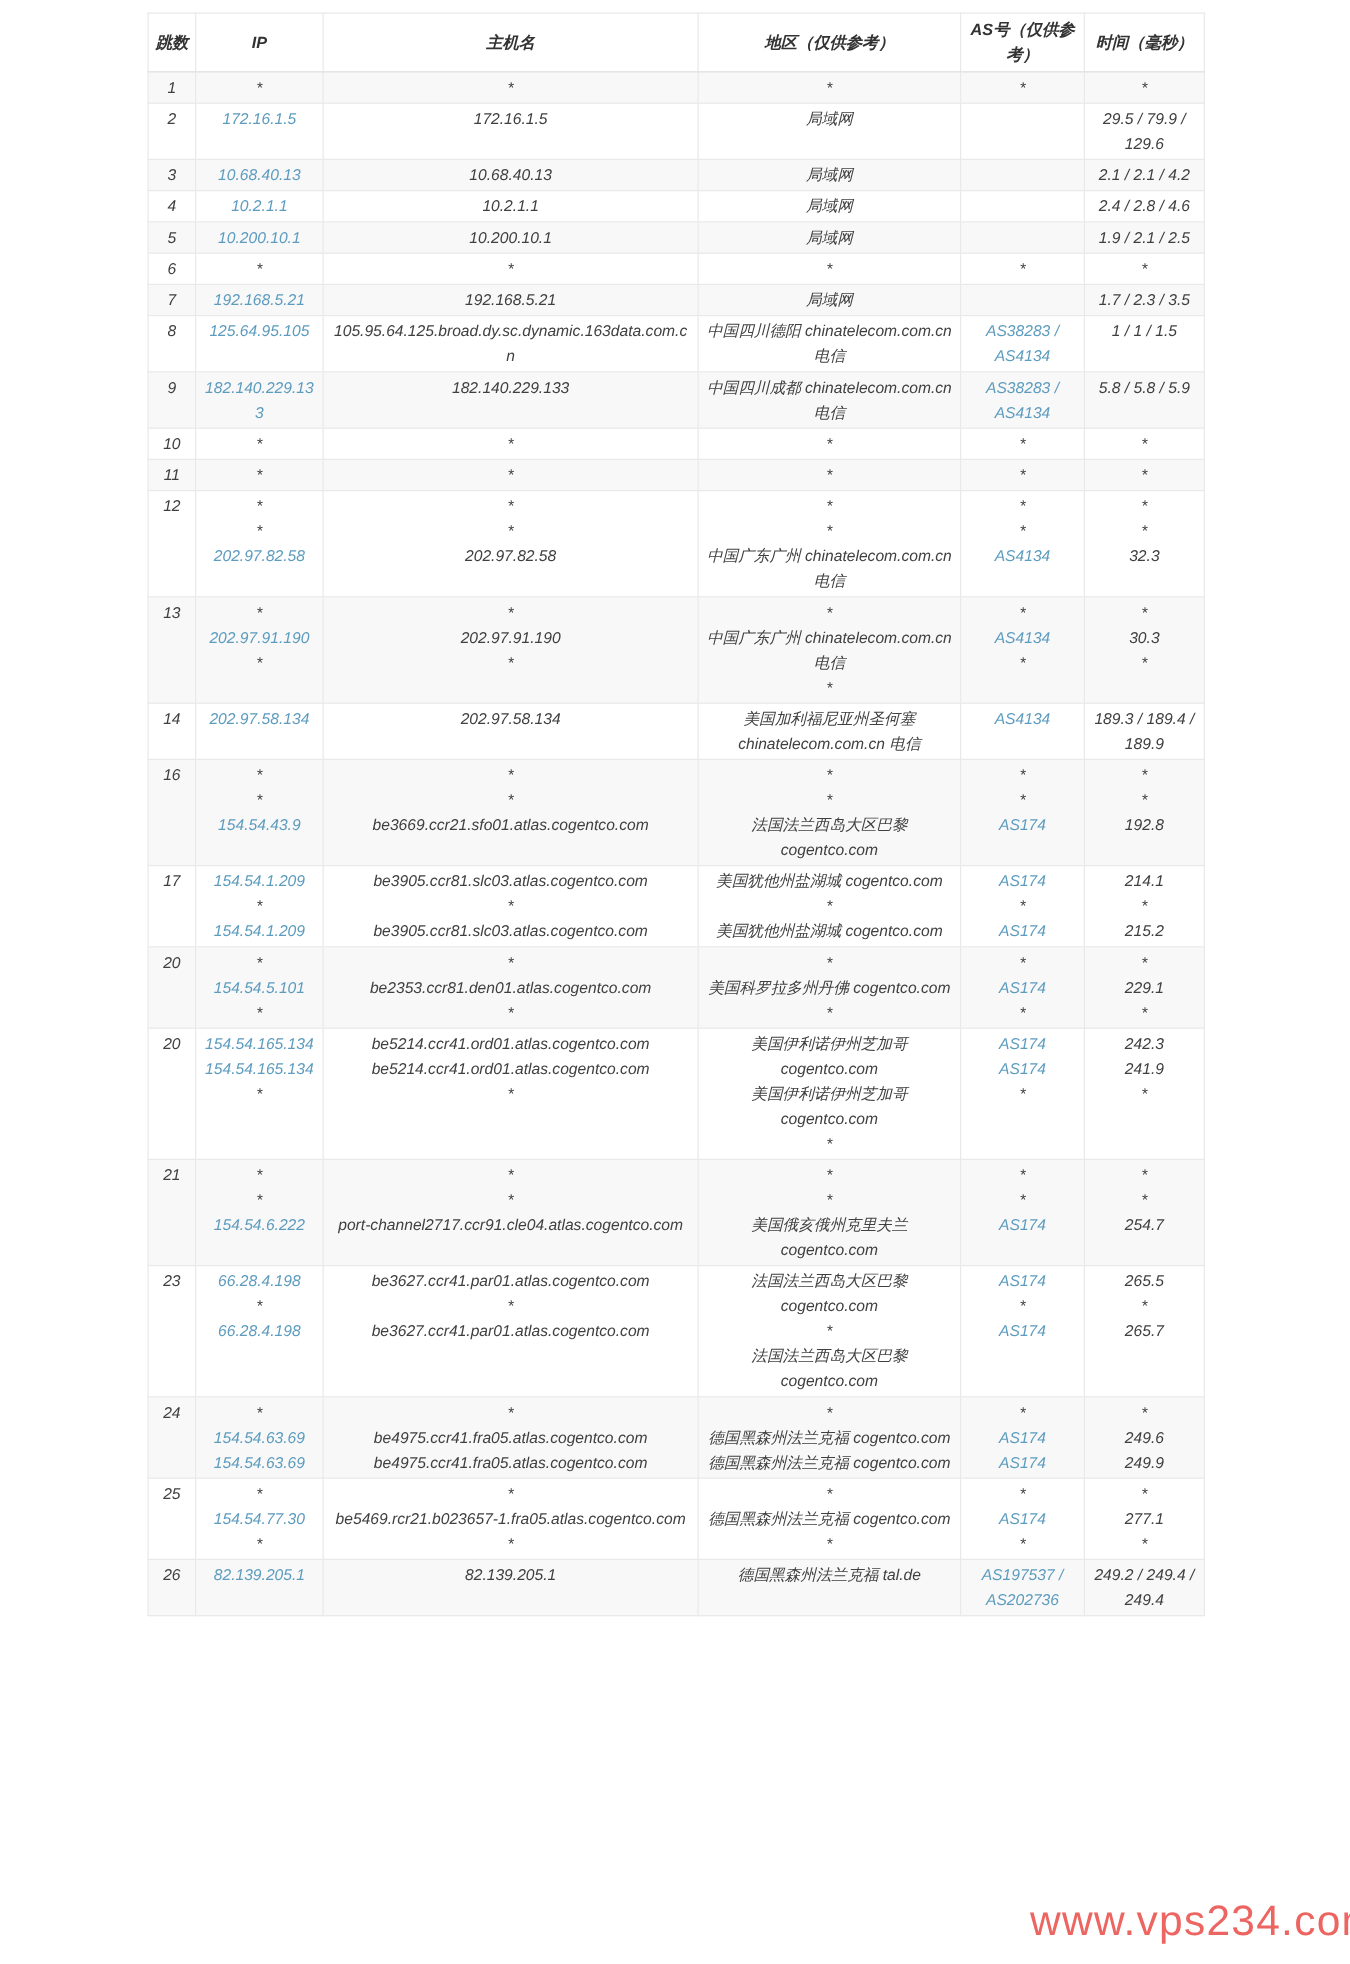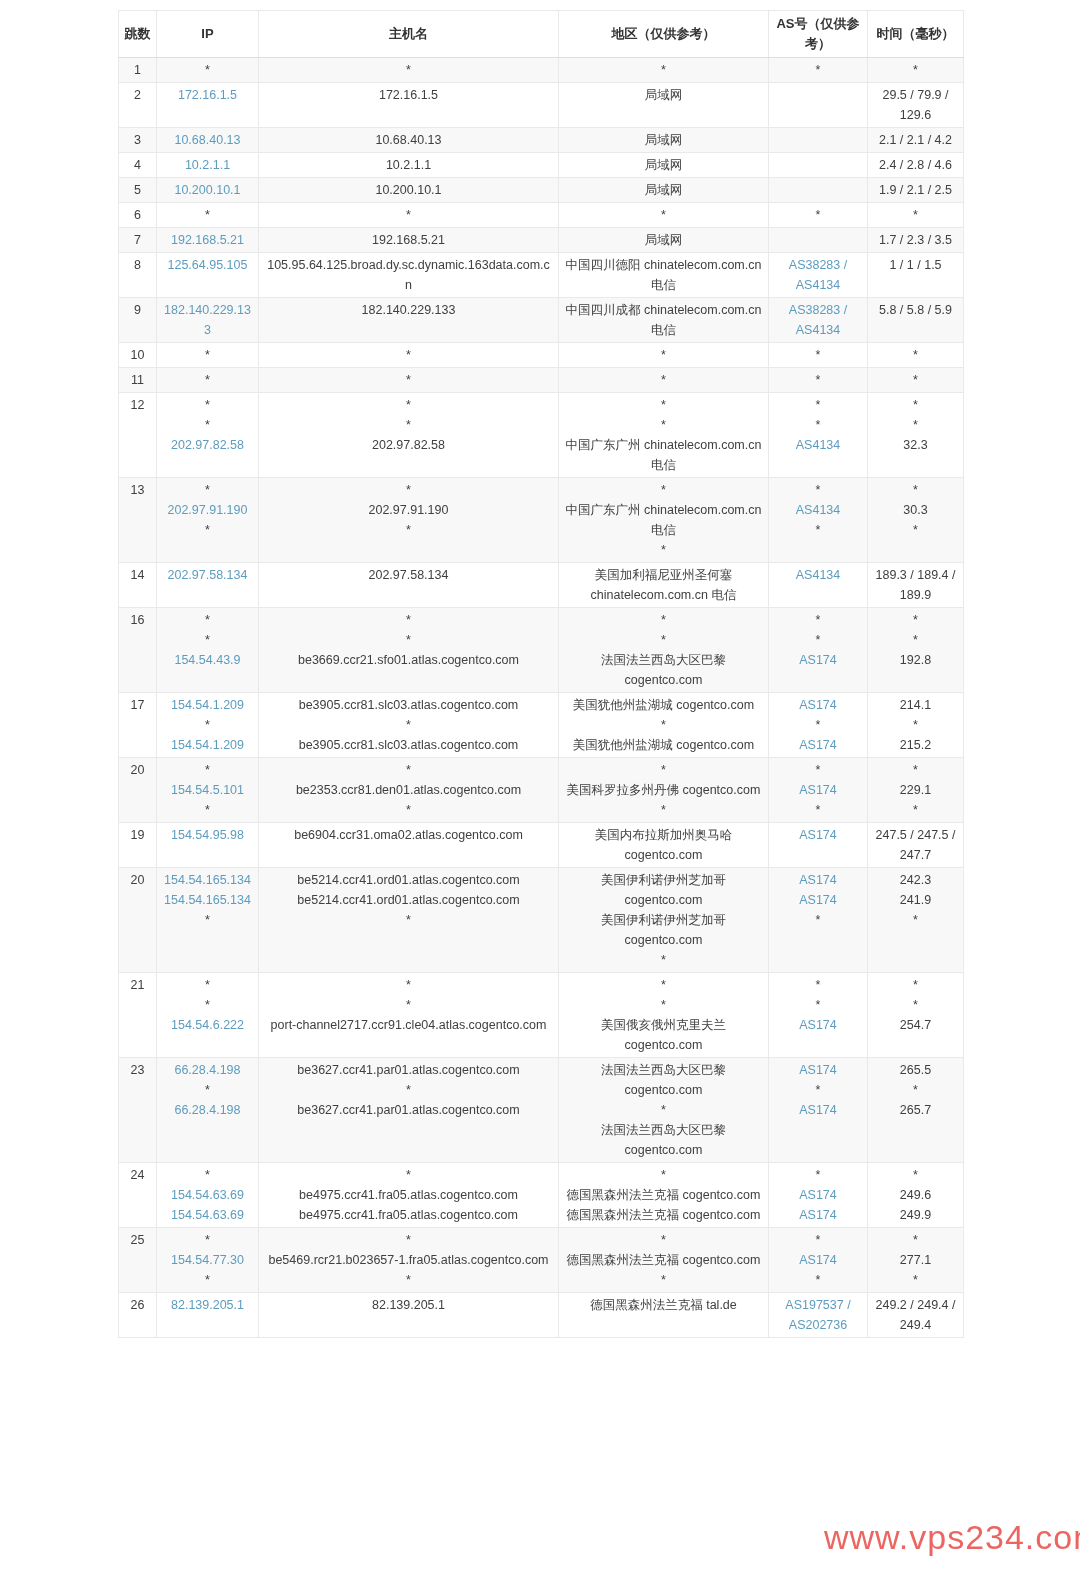--- a/index.html
+++ b/index.html
@@ -3,21 +3,21 @@
 <meta charset="utf-8">
 <style>
   html,body{margin:0;padding:0;}
   body{
     width:1080px;height:1571px;overflow:hidden;position:relative;
     background:#ffffff;
     font-family:"Liberation Sans","DejaVu Sans",sans-serif;
   }
   table.trace{
     border-collapse:collapse;table-layout:fixed;
-    width:845px;margin:10px 0 0 118px;
+    width:845px;margin:10px 0 0 118px;font-style:italic;
   }
   .trace th,.trace td{
     border:1px solid #e9e9e9;
     text-align:center;vertical-align:top;
     padding:2px 6px;
     font-size:12.5px;line-height:20px;color:#404040;
     word-wrap:break-word;overflow-wrap:break-word;
   }
   .trace th{
     font-size:13px;font-weight:bold;color:#333;
@@ -432,40 +432,20 @@
           <span class="cell-line">*</span>
         </td>
         <td>
           <span class="cell-line">*</span>
           <span class="cell-line">229.1</span>
           <span class="cell-line">*</span>
         </td>
       </tr>
       <tr>
         <td>
-          <span class="cell-line">19</span>
-        </td>
-        <td>
-          <a class="cell-line lnk">154.54.95.98</a>
-        </td>
-        <td>
-          <span class="cell-line">be6904.ccr31.oma02.atlas.cogentco.com</span>
-        </td>
-        <td>
-          <span class="cell-line">美国内布拉斯加州奥马哈 cogentco.com</span>
-        </td>
-        <td>
-          <a class="cell-line lnk">AS174</a>
-        </td>
-        <td>
-          <span class="cell-line">247.5 / 247.5 / 247.7</span>
-        </td>
-      </tr>
-      <tr>
-        <td>
           <span class="cell-line">20</span>
         </td>
         <td>
           <a class="cell-line lnk">154.54.165.134</a>
           <a class="cell-line lnk">154.54.165.134</a>
           <span class="cell-line">*</span>
         </td>
         <td>
           <span class="cell-line">be5214.ccr41.ord01.atlas.cogentco.com</span>
           <span class="cell-line">be5214.ccr41.ord01.atlas.cogentco.com</span>

